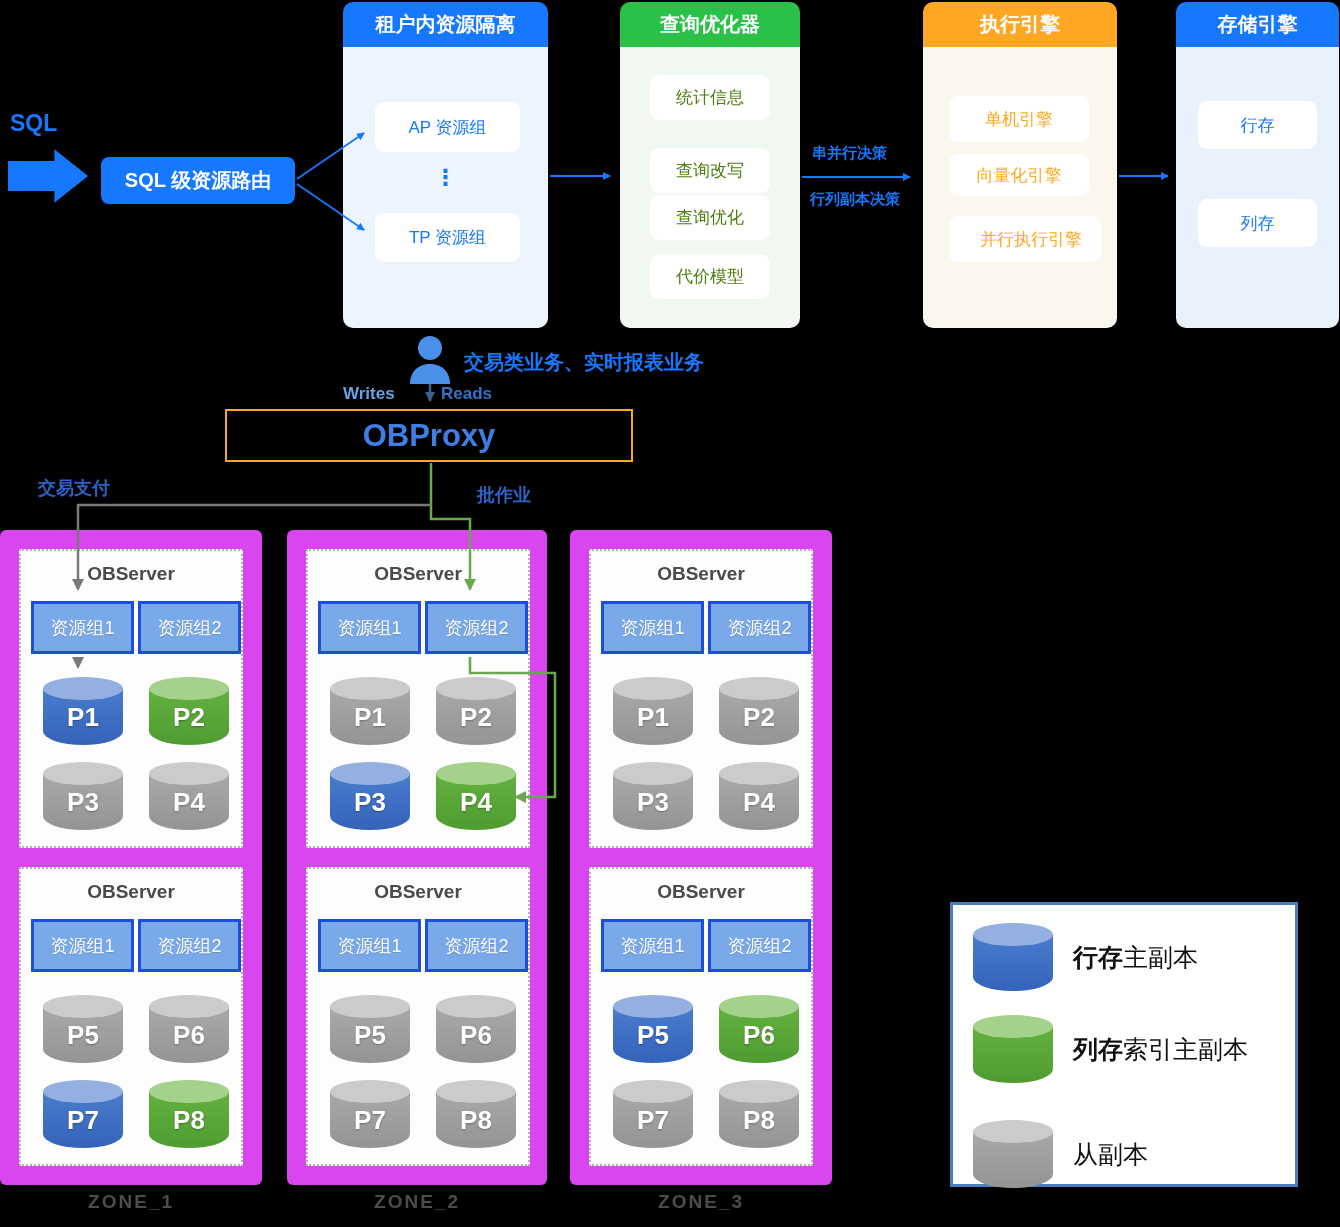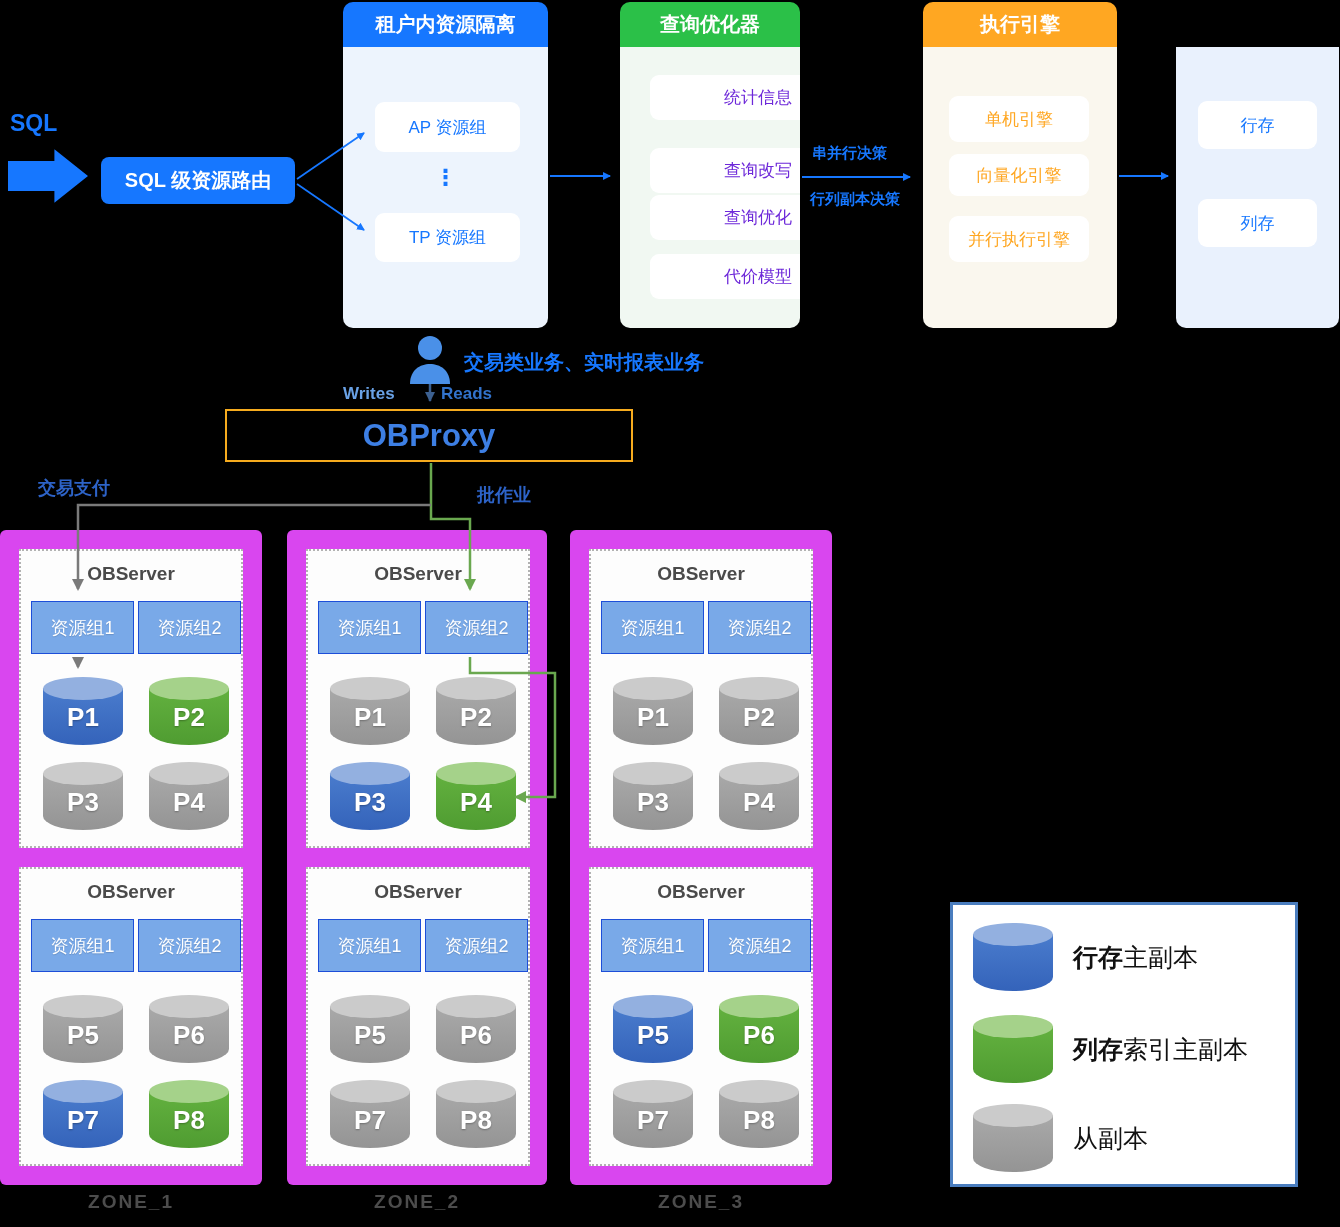--- a/index.html
+++ b/index.html
@@ -8,21 +8,21 @@
 
   
   .panel{position:absolute;top:2px;height:326px;border-radius:10px;overflow:hidden;}
   .panel-hd{height:45px;line-height:45px;text-align:center;color:#fff;font-weight:700;font-size:20px;}
   .panel-bd{position:absolute;left:0;top:45px;right:0;bottom:0;}
   .p-iso{left:343px;width:205px;}  .p-iso  .panel-hd{background:#1677ff;} .p-iso  .panel-bd{background:#edf4fd;}
   .p-opt{left:620px;width:180px;}  .p-opt  .panel-hd{background:#2bc048;} .p-opt  .panel-bd{background:#f1f8f2;}
   .p-exe{left:923px;width:194px;}  .p-exe  .panel-hd{background:#ffa722;} .p-exe  .panel-bd{background:#faf7ee;}
   .p-sto{left:1176px;width:163px;} .p-sto  .panel-hd{background:#1677ff;} .p-sto  .panel-bd{background:#e9f1fd;}
   .p-item{position:absolute;background:#fff;border-radius:9px;display:flex;align-items:center;justify-content:center;font-size:17px;font-weight:500;}
-  .p-iso .p-item{color:#1677ff;} .p-opt .p-item{color:#6d28d9;padding-left:48px;} .p-exe .p-item{color:#ffa722;} .p-sto .p-item{color:#1677ff;}
+  .p-iso .p-item{color:#1677ff;} .p-opt .p-item{color:#4d7c0f;} .p-exe .p-item{color:#ffa722;} .p-sto .p-item{color:#1677ff;}
   .dots{position:absolute;left:0;width:100%;text-align:center;color:#1677ff;font-weight:700;font-size:22px;}
 
   
   .sql-label{position:absolute;left:10px;top:110px;color:#1677ff;font-weight:700;font-size:23px;}
   .fat-arrow{position:absolute;left:8px;top:147px;width:80px;height:58px;background:#1677ff;
     clip-path:polygon(0 24%,58% 24%,58% 4%,100% 50%,58% 96%,58% 76%,0 76%);}
   .router{position:absolute;left:101px;top:157px;width:194px;height:47px;background:#1677ff;border-radius:8px;
     color:#fff;font-weight:700;font-size:20px;display:flex;align-items:center;justify-content:center;}
 
   
@@ -41,39 +41,39 @@
 
   
   .zone{position:absolute;top:530px;height:655px;background:#d946ef;border-radius:6px;}
   .z1{left:0;width:262px;} .z2{left:287px;width:260px;} .z3{left:570px;width:262px;}
   .zone-label{position:absolute;top:1191px;text-align:center;color:#4c4c4c;font-weight:700;font-size:19px;letter-spacing:2px;}
   .zl1{left:0;width:262px;} .zl2{left:287px;width:260px;} .zl3{left:570px;width:262px;}
 
   .server{position:absolute;left:19px;width:224px;height:299px;border:2px dotted #b2b2b2;background:#fdfdfd;box-sizing:border-box;}
   .s-top{top:19px;} .s-bot{top:337px;}
   .obs-title{position:absolute;left:0;top:12px;width:100%;text-align:center;color:#4a4a4a;font-weight:700;font-size:19px;}
-  .grp{position:absolute;top:50px;width:103px;height:53px;background:#79a9e8;border:1px solid #1d4ed8;box-sizing:border-box;
+  .grp{position:absolute;top:50px;width:103px;height:53px;background:#79a9e8;border:3px solid #1d4ed8;box-sizing:border-box;
     display:flex;align-items:center;justify-content:center;color:#fff;font-size:18px;text-shadow:0 1px 1px rgba(0,0,0,.15);}
   .grp1{left:10px;} .grp2{left:117px;}
 
   
   .cyl{position:absolute;width:80px;height:68px;}
   .c1{left:22px;} .c2{left:120px;margin-left:8px;} .r1{top:126px;} .r2{top:211px;}
   .cyl-body{position:absolute;left:0;top:11px;width:100%;height:57px;border-radius:0 0 50% 50% / 0 0 14px 14px;}
   .cyl-top{position:absolute;left:0;top:0;width:100%;height:23px;border-radius:50%;}
   .cyl-label{position:absolute;left:0;top:25px;width:100%;text-align:center;color:#fff;font-weight:700;font-size:26px;
     text-shadow:0 1px 2px rgba(0,0,0,.3);}
   .blue  .cyl-body{background:linear-gradient(180deg,#4a7ccd,#3463ba);} .blue  .cyl-top{background:#93b0e0;}
   .green .cyl-body{background:linear-gradient(180deg,#63b13f,#4f9c31);} .green .cyl-top{background:#a5d28a;}
   .gray  .cyl-body{background:linear-gradient(180deg,#a9a9a9,#949494);} .gray  .cyl-top{background:#cbcbcb;}
 
   
   .legend{position:absolute;left:950px;top:902px;width:348px;height:285px;background:#fff;border:3px solid #4a7dbe;box-sizing:border-box;}
   .lg-row{position:absolute;left:20px;display:flex;align-items:center;gap:20px;}
-  .lg1{top:18px;} .lg2{top:110px;} .lg3{top:199px;}
+  .lg1{top:18px;} .lg2{top:110px;} .lg3{top:215px;}
   .lg-cyl{position:relative;width:80px;height:68px;flex:0 0 auto;}
   .lg-text{font-size:25px;color:#111;}
   .lg-bold{font-weight:700;}
 
   svg.overlay{position:absolute;left:0;top:0;z-index:6;pointer-events:none;}
 </style>
 </head>
 <body>
 
 <div id="stage">
@@ -99,25 +99,26 @@
       <div class="p-item" style="left:30px;top:148px;width:120px;height:45px;">查询优化</div>
       <div class="p-item" style="left:30px;top:207px;width:120px;height:45px;">代价模型</div>
     </div>
   </div>
 
   <div class="panel p-exe">
     <div class="panel-hd">执行引擎</div>
     <div class="panel-bd">
       <div class="p-item" style="left:26px;top:49px;width:140px;height:46px;">单机引擎</div>
       <div class="p-item" style="left:26px;top:107px;width:140px;height:42px;">向量化引擎</div>
-      <div class="p-item" style="left:26px;top:169px;width:140px;height:46px;">并行执行引擎</div>
+      <div class="p-item" style="left:26px;top:169px;width:140px;height:46px;padding-left:12px;">并行执行引擎</div>
     </div>
   </div>
 
   <div class="panel p-sto">
+    <div class="panel-hd">存储引擎</div>
     <div class="panel-bd">
       <div class="p-item" style="left:22px;top:54px;width:119px;height:48px;">行存</div>
       <div class="p-item" style="left:22px;top:152px;width:119px;height:48px;">列存</div>
     </div>
   </div>
 
   <div class="decision dec-top">串并行决策</div>
   <div class="decision dec-bot">行列副本决策</div>
 
   <svg class="person" viewBox="0 0 46 49">

